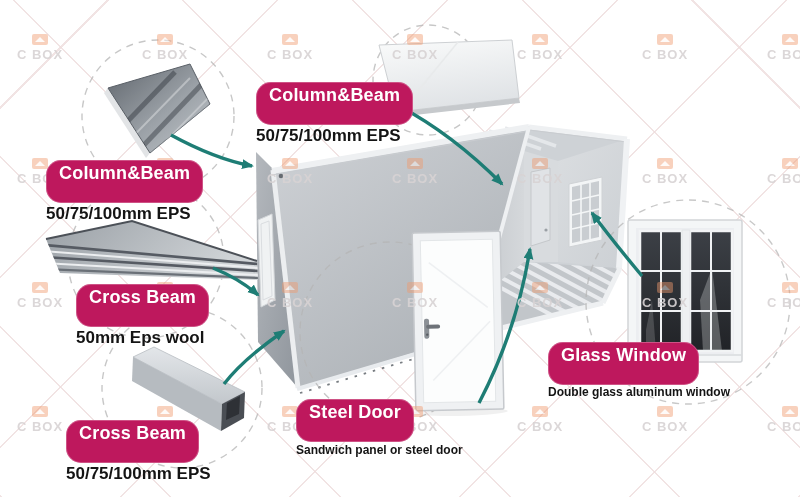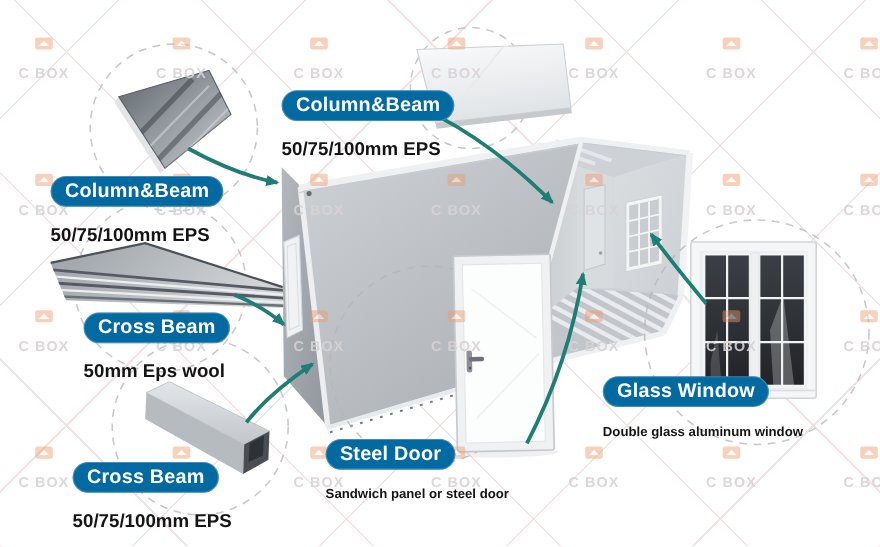--- a/index.html
+++ b/index.html
@@ -5,30 +5,30 @@
   html,body{margin:0;padding:0;background:#fff;}
   .stage{position:relative;width:800px;height:497px;background:#ffffff;overflow:hidden;
          font-family:"Liberation Sans",sans-serif;}
   
   .stage::before{content:"";position:absolute;inset:0;z-index:0;pointer-events:none;
     background:
       repeating-linear-gradient(45deg, rgba(238,221,221,.8) 0 1.5px, transparent 1.5px 120px),
       repeating-linear-gradient(-45deg, rgba(238,221,221,.8) 0 1.5px, transparent 1.5px 120px);}
   .svg-layer{position:absolute;left:0;top:0;z-index:2;}
   .wm-layer{position:absolute;inset:0;z-index:3;pointer-events:none;}
-  .wm{position:absolute;width:60px;display:flex;flex-direction:column;align-items:center;gap:14px;}
+  .wm{position:absolute;width:60px;display:flex;flex-direction:column;align-items:center;gap:2px;}
   .wm-icon{width:16px;height:11px;background:#f09a6e;border-radius:2px;opacity:.45;position:relative;}
   .wm-icon::after{content:"";position:absolute;left:3px;top:3px;width:10px;height:5px;
      background:#fff;clip-path:polygon(0 100%,50% 0,100% 100%);opacity:.9;}
   .wm-text{font-weight:700;font-size:13px;letter-spacing:1px;color:#d8d3d4;opacity:.9;}
   .callout{position:absolute;z-index:5;}
-  .pill{display:inline-block;background:#0369a1;color:#ffffff;
-        font-weight:700;font-size:18px;line-height:1.35;padding:1px 13px 3px;
+  .pill{display:inline-block;background:#be185d;color:#ffffff;
+        font-weight:700;font-size:18px;line-height:1.35;padding:1px 13px 18px;
         border-radius:15px;letter-spacing:.2px;box-shadow:0 0 0 1px rgba(255,255,255,.25) inset;}
-  .sub{font-weight:700;font-size:17px;line-height:1.25;color:#141414;margin-top:15px;white-space:nowrap;}
+  .sub{font-weight:700;font-size:17px;line-height:1.25;color:#141414;margin-top:0;white-space:nowrap;}
   .callout--small .sub{font-size:12px;}
 </style>
 </head>
 <body>
 
 <div class="stage">
 
 <svg class="svg-layer" width="800" height="497" viewBox="0 0 800 497">
   <defs>
     <linearGradient id="gWall" x1="0" y1="0" x2="0.7" y2="1">
@@ -367,21 +367,21 @@
   <div class="sub">50mm Eps wool</div>
 </div>
 
 <div class="callout" style="left:66px;top:420px;">
   <div class="pill">Cross Beam</div>
   <div class="sub">50/75/100mm EPS</div>
 </div>
 
 <div class="callout callout--small" style="left:296px;top:399px;">
   <div class="pill">Steel Door</div>
-  <div class="sub" style="margin-top:15px;">Sandwich panel or steel door</div>
+  <div class="sub" style="margin-top:1px;">Sandwich panel or steel door</div>
 </div>
 
 <div class="callout callout--small" style="left:548px;top:342px;">
   <div class="pill">Glass Window</div>
   <div class="sub">Double glass aluminum window</div>
 </div>
 
 </div>
 
 </body></html>

